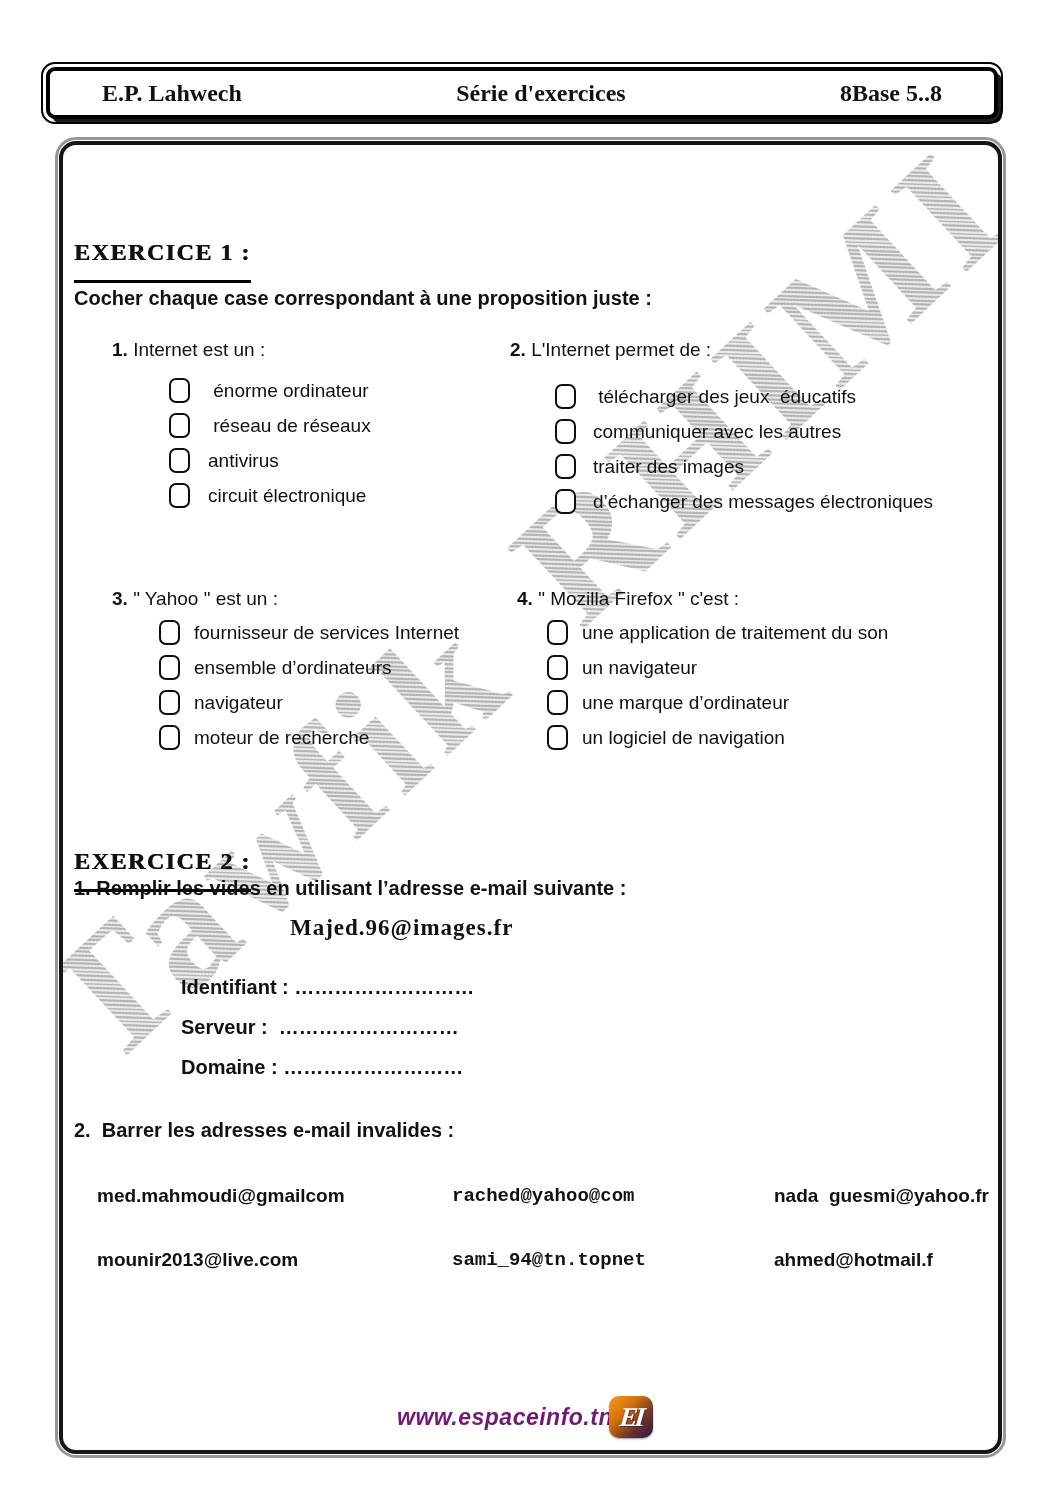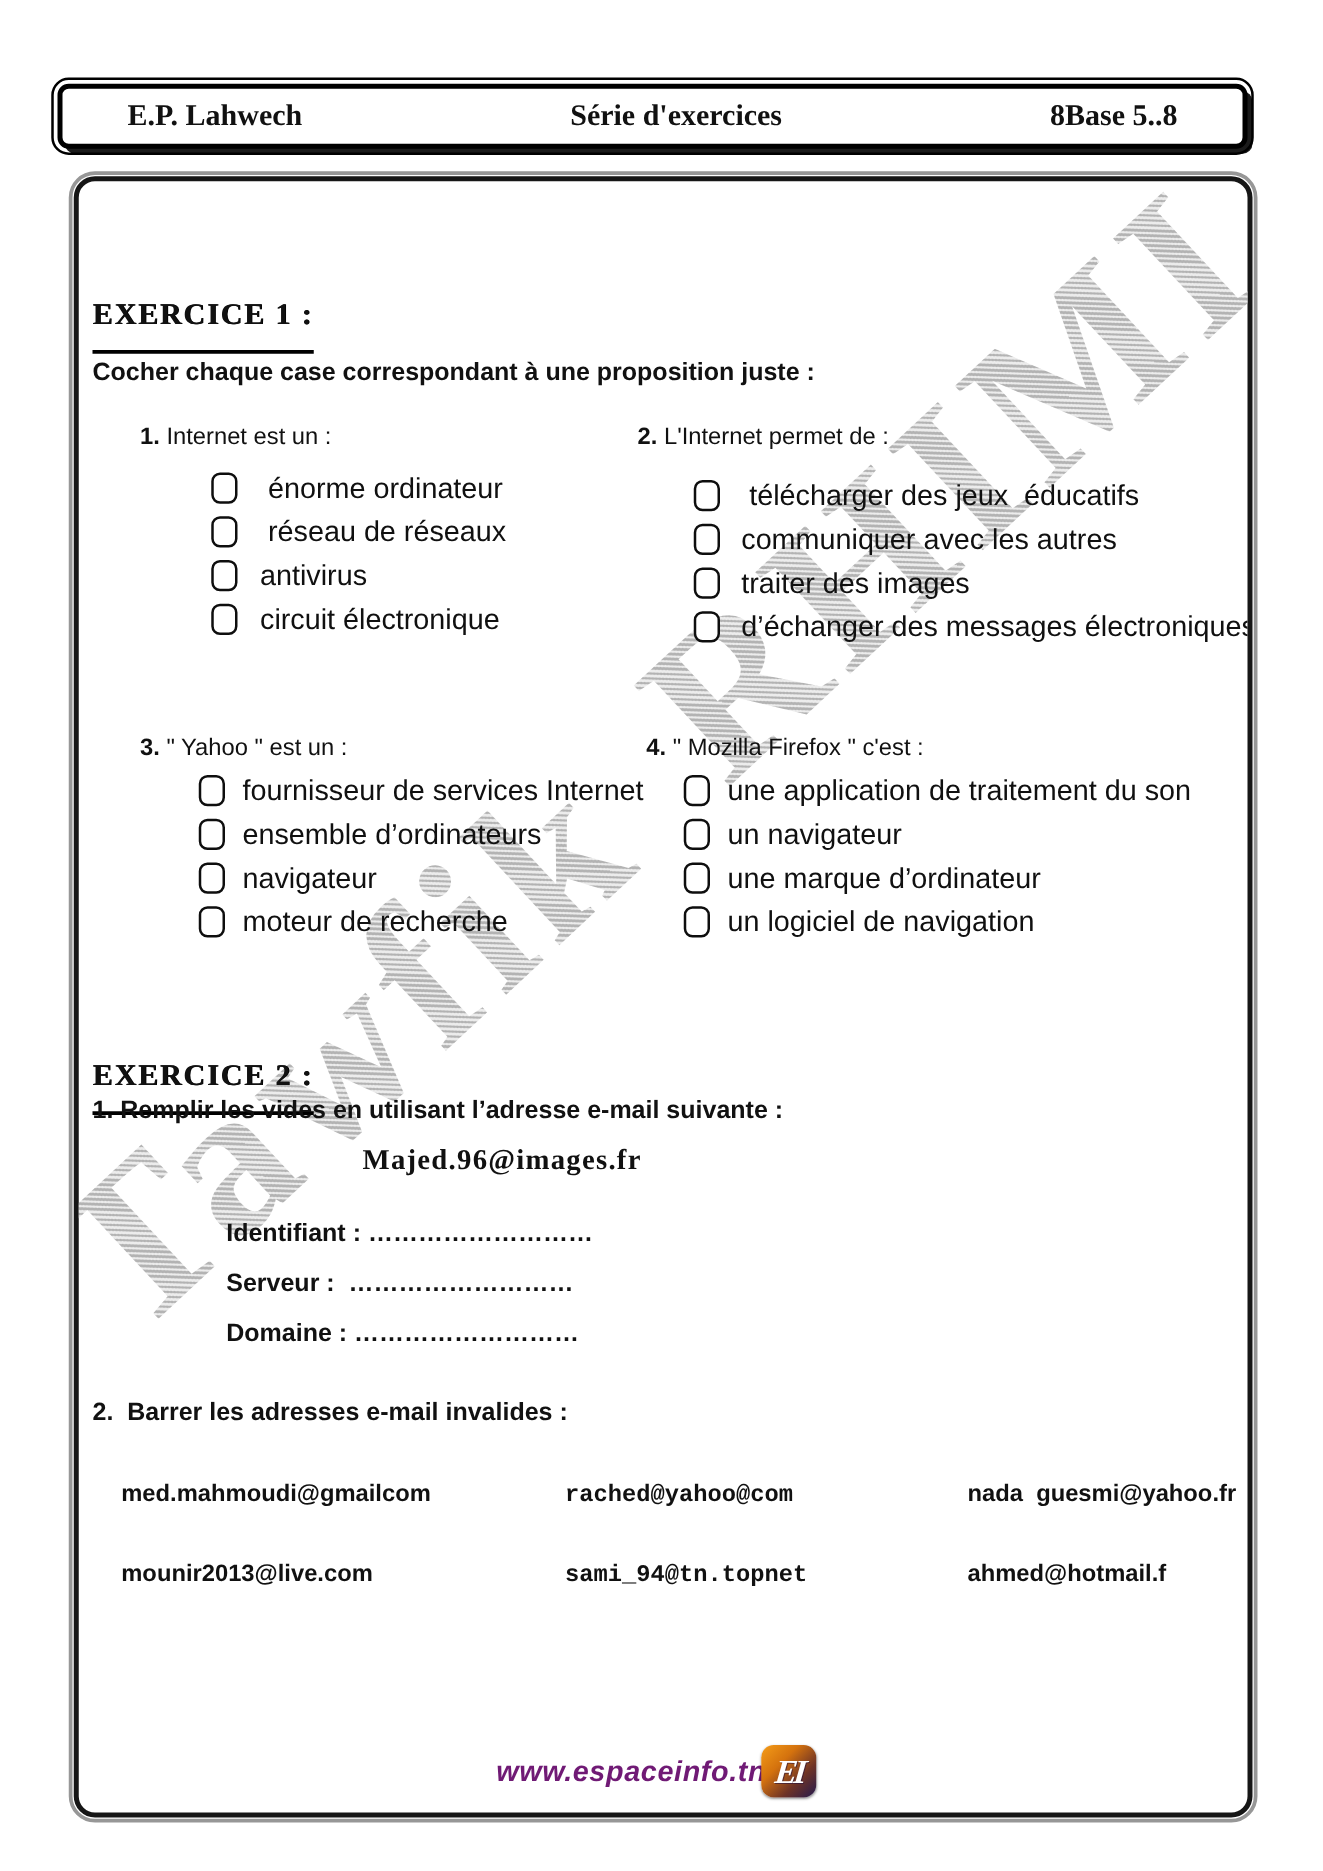--- a/index.html
+++ b/index.html
@@ -48,21 +48,21 @@
   .q-header { font-size:19px; white-space:pre; }
   .q-header b { font-weight:bold; }
   .options { display:flex; flex-direction:column; gap:8px; }
   .q-top .options { margin-top:16px; }
   .q-bottom .options { margin-top:9px; }
   .opt-row { display:flex; align-items:center; height:27px; }
   .checkbox {
     width:17px; height:21px; border:2.5px solid #0e0e0e; border-radius:7px;
     background:#fff; flex:0 0 auto;
   }
-  .opt-label { font-size:23px; white-space:pre; color:#101010; }
+  .opt-label { font-size:19px; white-space:pre; color:#101010; }
   .q1 .options { margin-left:57px; } .q1 .opt-label { margin-left:18px; }
   .q2 .options { margin-left:45px;margin-top:22px; } .q2 .opt-label { margin-left:17px; }
   .q3 .options { margin-left:47px; } .q3 .opt-label { margin-left:14px; }
   .q4 .options { margin-left:30px; } .q4 .opt-label { margin-left:14px; }
 
   .email-example {
     position:absolute; font-family:"Liberation Serif",serif; font-weight:bold;
     font-size:23px; letter-spacing:1px;
   }
   .fields { position:absolute; }

